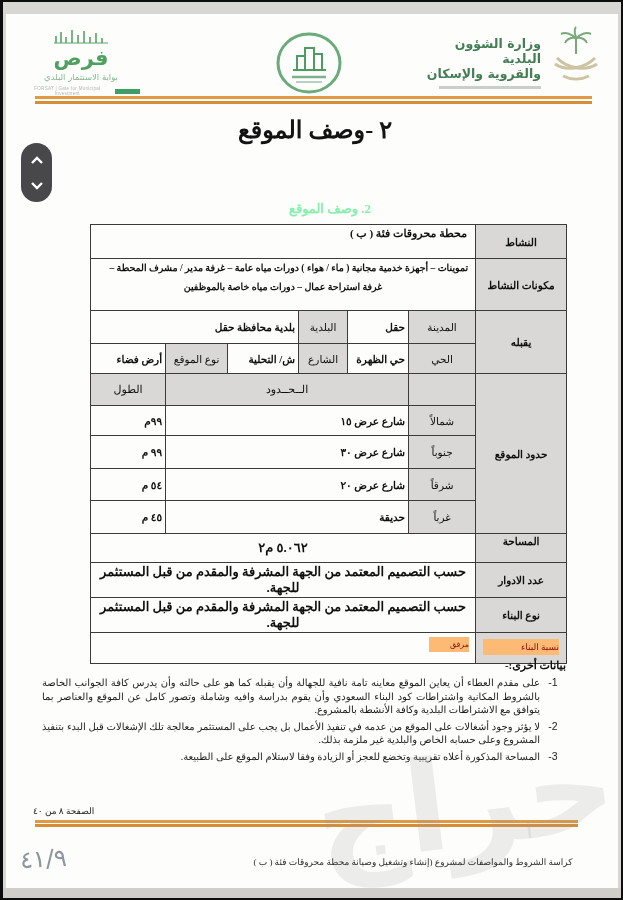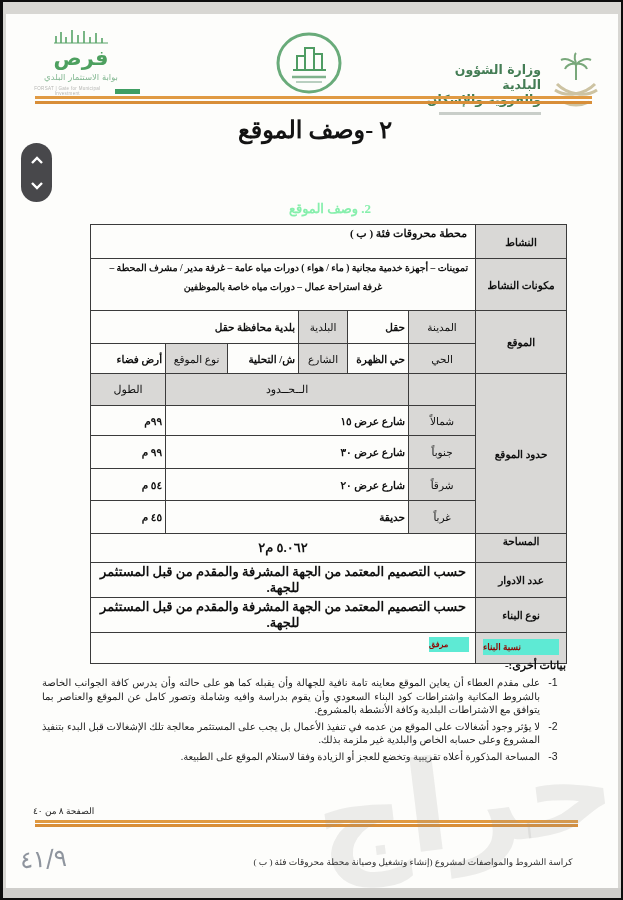--- a/index.html
+++ b/index.html
@@ -14,21 +14,21 @@
 
   
   .forus{position:absolute;left:22px;top:28px;width:118px;text-align:center;}
   .forus .word{font-size:21px;font-weight:bold;color:#4da05f;line-height:20px;font-family:"DejaVu Sans",sans-serif;}
   .forus .tag{font-size:8.5px;color:#84b893;margin-top:4px;font-family:"DejaVu Sans",sans-serif;}
   .forus .sub{font-size:4.5px;color:#b5b5b2;margin-top:4px;letter-spacing:.3px;display:flex;align-items:center;justify-content:center;gap:2px;font-family:"Liberation Sans",sans-serif;}
   .forus .sub .greenbar{display:inline-block;width:26px;height:5px;background:#3f9e63;}
 
   .citylogo{position:absolute;left:268px;top:30px;width:82px;height:68px;}
 
-  .ministry{position:absolute;left:425px;top:50px;width:182px;height:62px;display:flex;flex-direction:row;}
+  .ministry{position:absolute;left:425px;top:24px;width:182px;height:62px;display:flex;flex-direction:row;}
   .ministry .mtxt{flex:1;text-align:right;padding-top:12px;}
   .ministry .mtxt .l{font-size:12.5px;font-weight:bold;color:#447d55;line-height:15px;font-family:"DejaVu Sans",sans-serif;}
   .ministry .mtxt .tiny{height:3px;background:#c9cec9;margin-top:5px;margin-left:14px;}
   .ministry .emblem{width:62px;height:62px;margin-left:4px;}
 
   .orange-rule{position:absolute;height:8px;}
   .orange-rule .b1{height:3px;background:#e09a43;}
   .orange-rule .gap{height:2px;}
   .orange-rule .b2{height:3px;background:#d88e38;}
 
@@ -49,22 +49,22 @@
   table.desc td{border:1px solid #3b3b3b;padding:1px 3px;vertical-align:middle;overflow:hidden;}
   td.lbl{background:#d9d8d6;font-weight:bold;text-align:center;font-size:10.5px;}
   td.sub{background:#d9d8d6;font-weight:normal;text-align:center;}
   td.val{font-weight:bold;}
   .top-right{vertical-align:top !important;text-align:right;padding-right:8px !important;padding-top:2px !important;margin-top:28px;}
   .cell-center{text-align:right;}
   .vtop{vertical-align:top !important;}
   .comp-l1{text-align:right;padding:2px 4px 0 2px;font-size:9.5px;font-weight:bold;}
   .comp-l2{text-align:center;margin-top:8px;font-size:9.5px;font-weight:bold;}
   .big-val{font-size:13px;font-weight:bold;text-align:center;}
-  .red-chip{background:#5eead4;color:#8f0b06;display:inline-block;text-align:left;
-    white-space:nowrap;overflow:hidden;font-weight:bold;}
+  .red-chip{background:#fdba74;color:#8f0b06;display:inline-block;text-align:right;
+    white-space:nowrap;overflow:hidden;font-weight:normal;}
   .chip-lbl{width:76px;height:16px;line-height:16px;font-size:9px;}
   .chip-val{width:40px;height:15px;line-height:15px;font-size:8px;margin-right:3px;}
 
   
   .other-heading{position:absolute;left:426px;top:659px;width:140px;text-align:right;direction:rtl;
     font-size:11px;font-weight:bold;color:#111;}
   .notes{position:absolute;left:38px;top:676px;width:528px;direction:rtl;font-size:10px;
     line-height:13.5px;color:#1c1c1c;}
   .note{display:flex;margin-bottom:3px;}
   .note .num{width:26px;flex:0 0 26px;text-align:center;font-family:"Liberation Sans",sans-serif;font-size:10.5px;}
@@ -176,21 +176,21 @@
       <td class="val top-right" colspan="6" style="font-size:11px">محطة محروقات فئة ( ب )</td>
     </tr>
     <tr style="height:52px">
       <td class="lbl">مكونات النشاط</td>
       <td colspan="6" class="vtop">
         <div class="comp-l1">تموينات – أجهزة خدمية مجانية ( ماء / هواء ) دورات مياه عامة – غرفة مدير / مشرف المحطة –</div>
         <div class="comp-l2">غرفة استراحة عمال – دورات مياه خاصة بالموظفين</div>
       </td>
     </tr>
     <tr style="height:33px">
-      <td class="lbl" rowspan="2">الموقع</td>
+      <td class="lbl" rowspan="2">يقبله</td>
       <td class="sub">المدينة</td>
       <td class="val cell-center">حقل</td>
       <td class="sub">البلدية</td>
       <td class="val cell-center" colspan="3">بلدية محافظة حقل</td>
     </tr>
     <tr style="height:30px">
       <td class="sub">الحي</td>
       <td class="val cell-center">حي الظهرة</td>
       <td class="sub">الشارع</td>
       <td class="val cell-center">ش/ التحلية</td>

